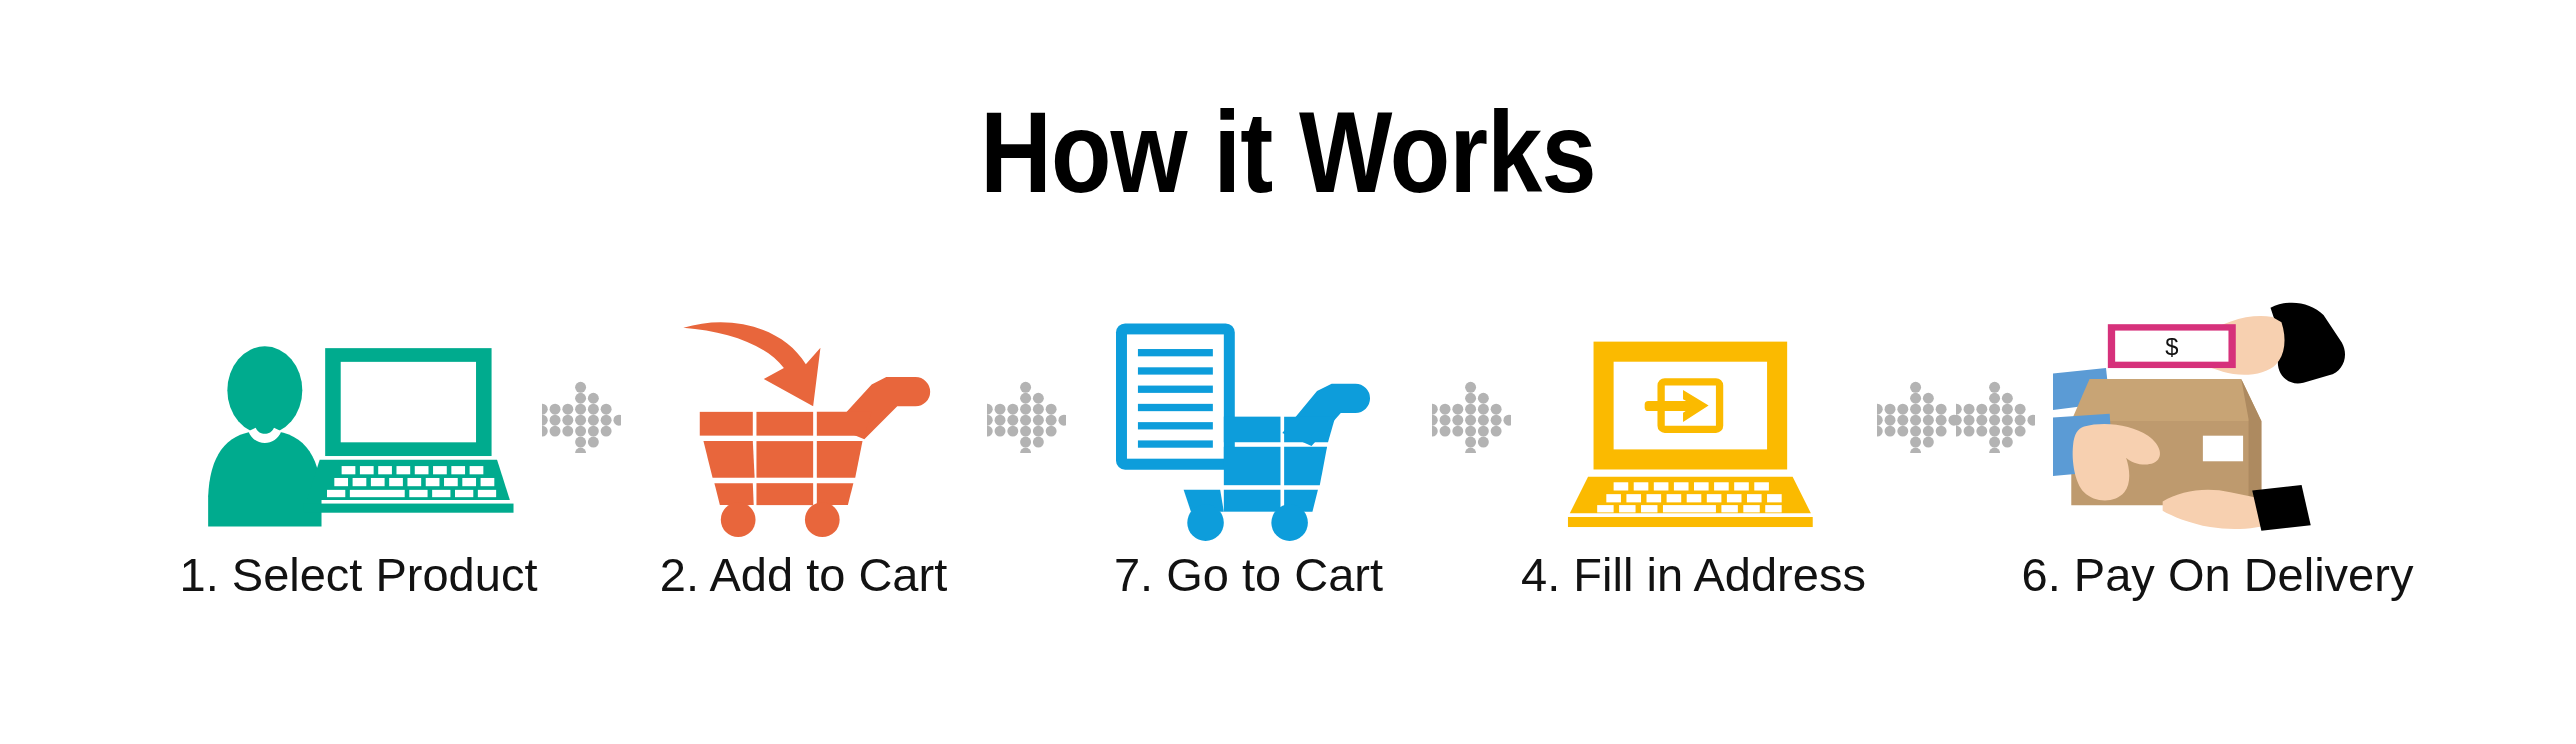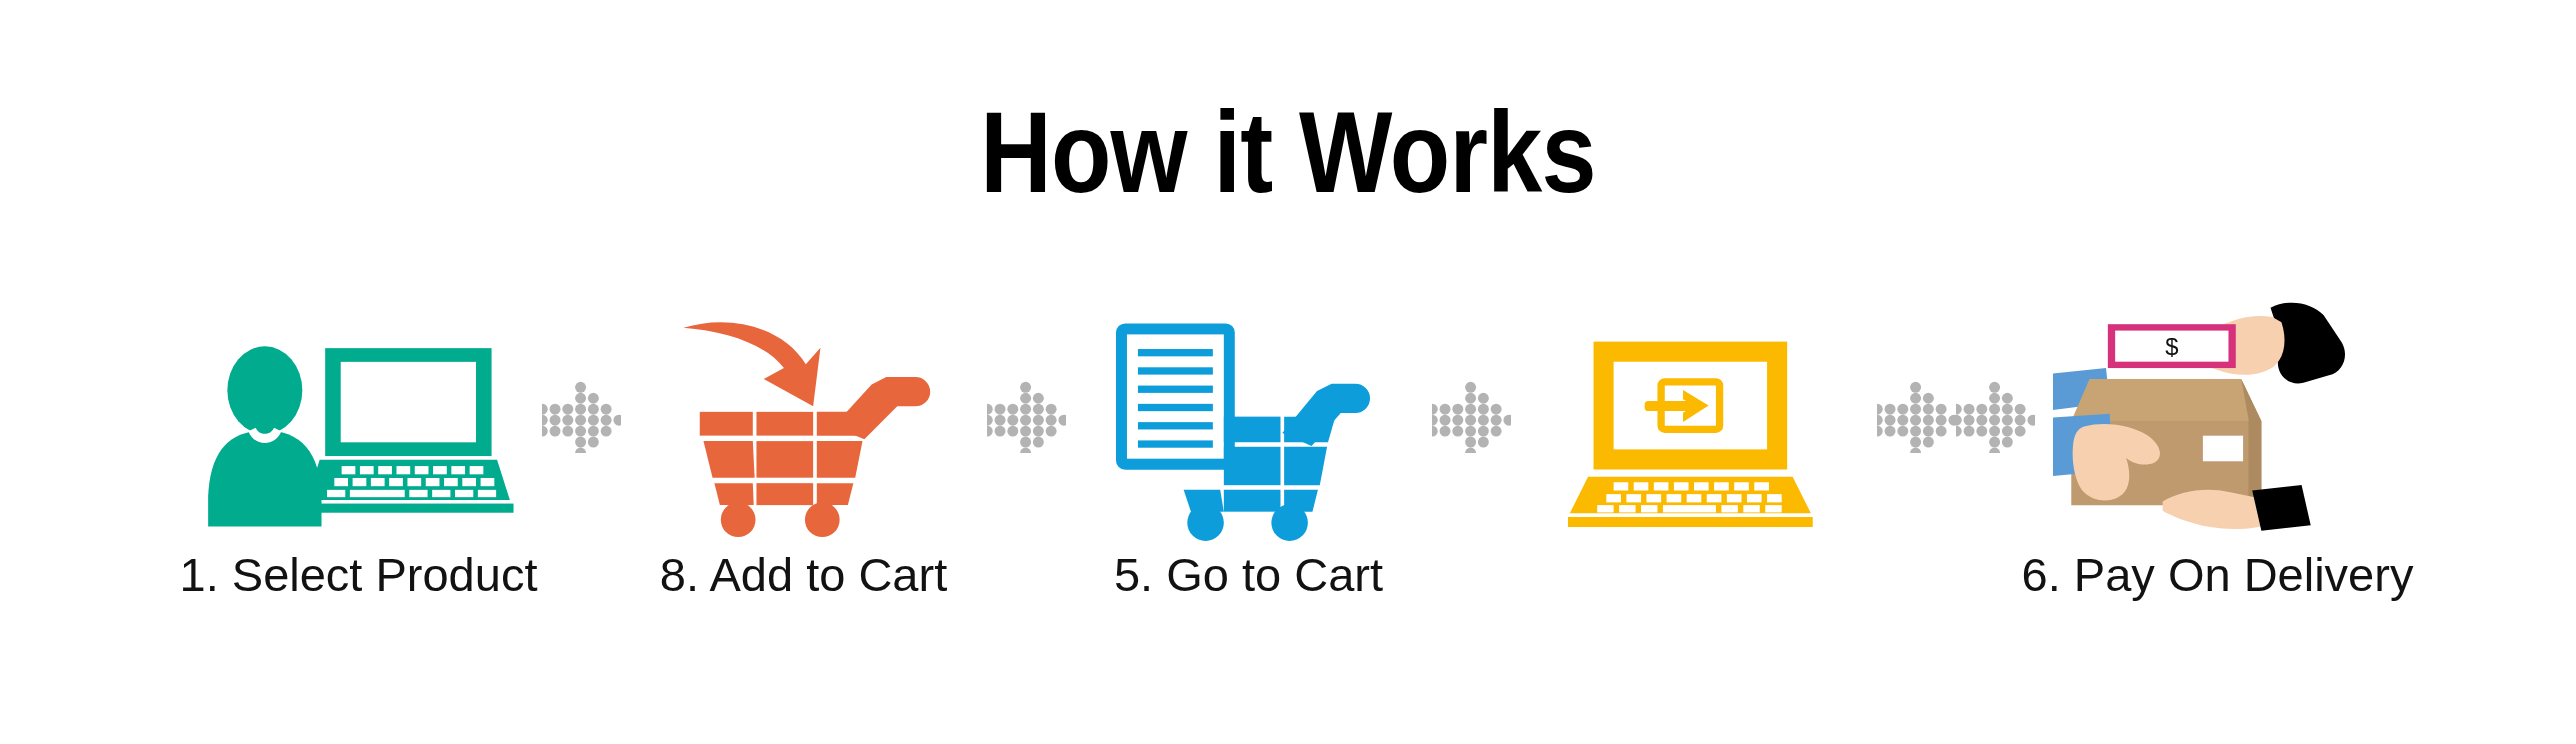--- a/index.html
+++ b/index.html
@@ -206,21 +206,21 @@
 
             <path d="M42 188 L 84 188 L 85 212 L 48 212 Z"></path>
             <rect x="88" y="188" width="62" height="24"></rect>
             <path d="M154 188 L 194 188 L 188 212 L 154 212 Z"></path>
 
             <circle cx="68" cy="228" r="19"></circle>
             <circle cx="160" cy="228" r="19"></circle>
           </g>
         </svg>
       </div>
-      <div class="step-label">8. Add to Cart</div>
+      <div class="step-label">2. Add to Cart</div>
     </div>
 
     <div class="sep">
       <svg width="79" height="73" viewBox="0 0 86 80" aria-hidden="true">
         <g fill="#B3B3B3">
           <circle cx="42" cy="8" r="6"></circle>
           <circle cx="42" cy="20" r="6"></circle>
             <circle cx="56" cy="20" r="6"></circle>
           <circle cx="0" cy="32" r="6"></circle>
             <circle cx="14" cy="32" r="6"></circle>
@@ -273,21 +273,21 @@
 
             <path d="M74 190 L 114 190 L 118 214 L 82 214 Z"></path>
             <rect x="118" y="190" width="62" height="24"></rect>
             <path d="M184 190 L 221 190 L 215 214 L 184 214 Z"></path>
 
             <circle cx="98" cy="226" r="20"></circle>
             <circle cx="190" cy="226" r="20"></circle>
           </g>
         </svg>
       </div>
-      <div class="step-label">5. Go to Cart</div>
+      <div class="step-label">7. Go to Cart</div>
     </div>
 
     <div class="sep">
       <svg width="79" height="73" viewBox="0 0 86 80" aria-hidden="true">
         <g fill="#B3B3B3">
           <circle cx="42" cy="8" r="6"></circle>
           <circle cx="42" cy="20" r="6"></circle>
             <circle cx="56" cy="20" r="6"></circle>
           <circle cx="0" cy="32" r="6"></circle>
             <circle cx="14" cy="32" r="6"></circle>
@@ -360,20 +360,21 @@
                 <rect x="68" y="187" width="18" height="8"></rect>
               <rect x="92" y="187" width="18" height="8"></rect>
                 <rect x="116" y="187" width="58" height="8"></rect>
               <rect x="180" y="187" width="18" height="8"></rect>
                 <rect x="204" y="187" width="18" height="8"></rect>
               <rect x="228" y="187" width="18" height="8"></rect>
             </g>
           </g>
         </svg>
       </div>
+      <div class="step-label">4. Fill in Address</div>
     </div>
 
     <div class="sep">
       <svg width="79" height="73" viewBox="0 0 86 80" aria-hidden="true">
         <g fill="#B3B3B3">
           <circle cx="42" cy="8" r="6"></circle>
           <circle cx="42" cy="20" r="6"></circle>
             <circle cx="56" cy="20" r="6"></circle>
           <circle cx="0" cy="32" r="6"></circle>
             <circle cx="14" cy="32" r="6"></circle>

